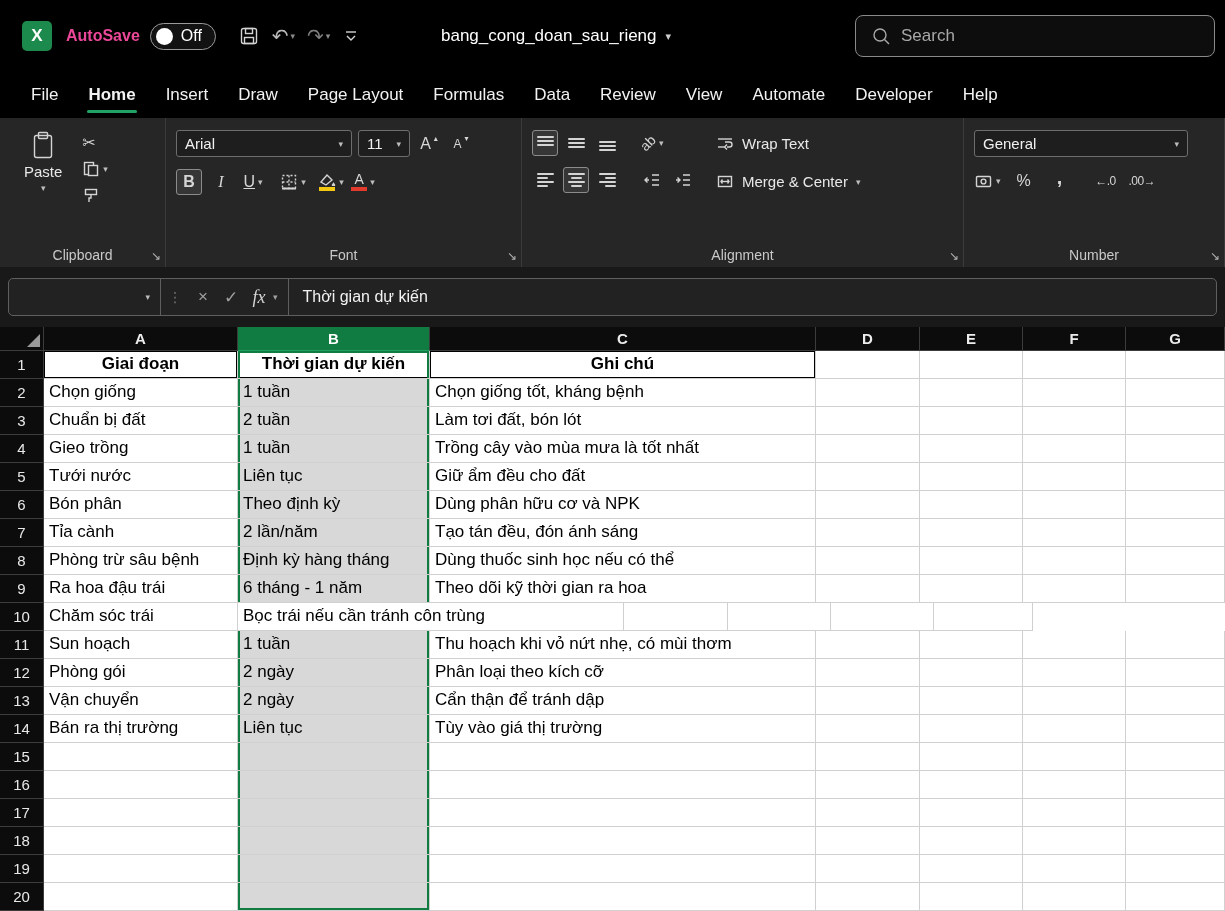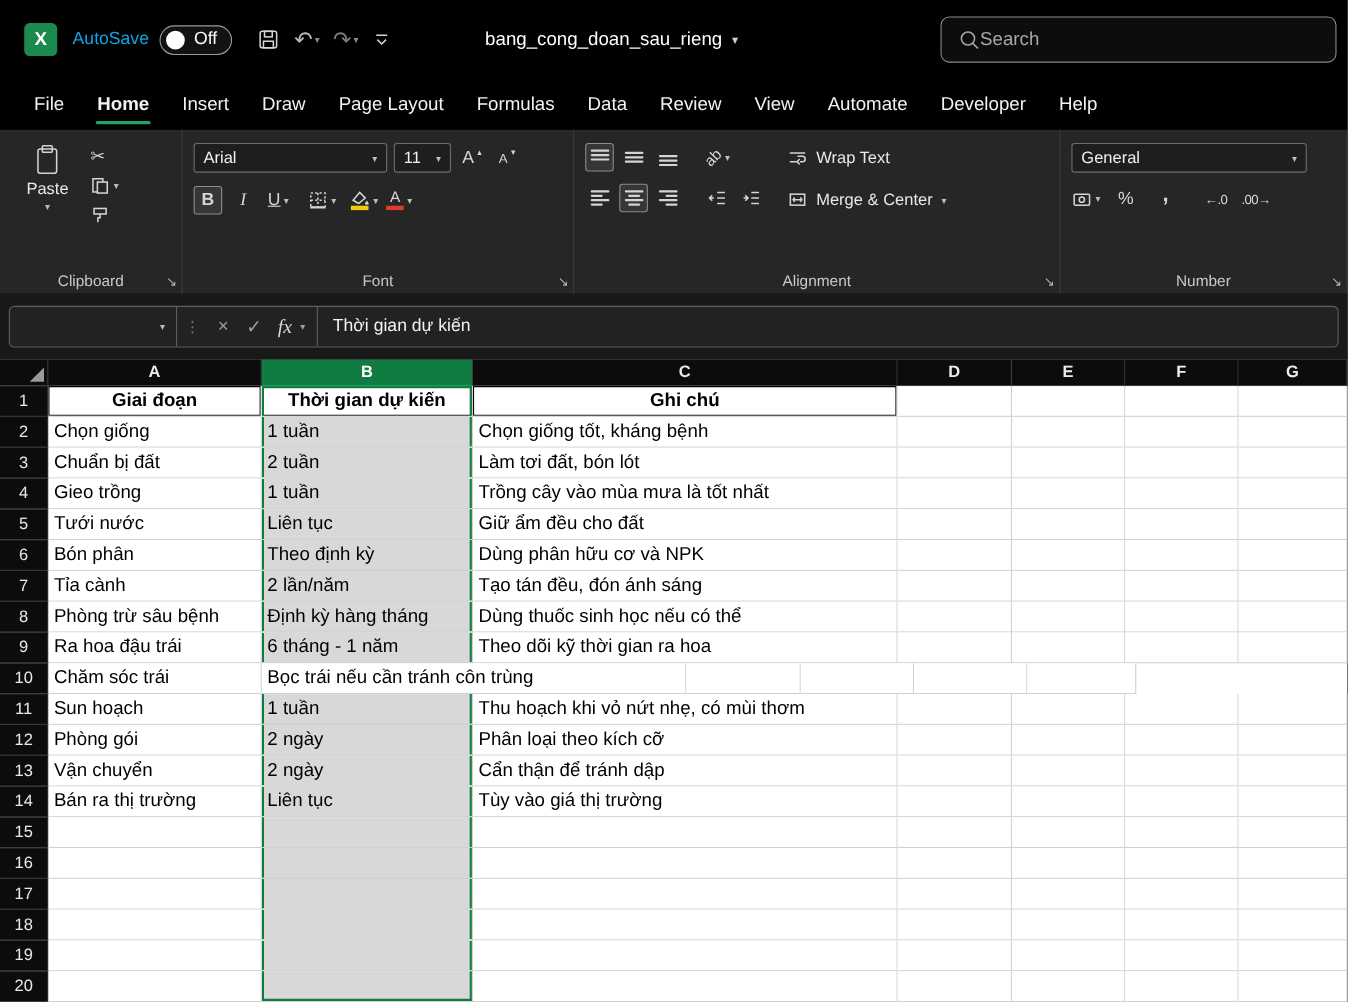--- a/index.html
+++ b/index.html
@@ -5,34 +5,34 @@
   * { box-sizing: border-box; margin: 0; padding: 0; }
   html,body { width:1225px; height:911px; overflow:hidden; background:#000;
     font-family:"Liberation Sans", sans-serif; }
 
   
   .titlebar { height:72px; background:#000; display:flex; align-items:center;
     padding:0 10px; position:relative; }
   .xl-logo { width:30px; height:30px; border-radius:5px; background:#1d8a4d;
     color:#fff; font-weight:bold; font-size:17px; display:flex; align-items:center;
     justify-content:center; margin:0 14px 0 12px; }
-  .autosave-label { color:#0ea5e9; font-size:16px; margin-right:10px; }
+  .autosave-label { color:#ec4899; font-size:16px; margin-right:10px;font-weight:bold; }
   .toggle { width:66px; height:27px; border:1px solid #9a9a9a; border-radius:14px;
     background:#121212; display:flex; align-items:center; gap:8px; padding:0 5px; }
   .toggle-knob { width:17px; height:17px; border-radius:50%; background:#fff; }
   .toggle-state { color:#fff; font-size:16px; }
   .qat { display:flex; align-items:center; gap:12px; margin-left:22px; }
   .qat-btn { display:flex; align-items:center; gap:2px; color:#b9b9b9; font-size:20px; }
   .qat-btn .dd { font-size:9px; color:#8a8a8a; }
   .doc-title { position:absolute; left:441px; top:0; height:72px; display:flex;
     align-items:center; gap:9px; color:#fff; font-size:17px; }
   .doc-title .dd { font-size:11px; color:#cfcfcf; }
   .searchbox { margin-left:auto; width:360px; height:42px; border:1px solid #8a8a8a;
     border-radius:8px; background:#0d0d0d; display:flex; align-items:center;
-    gap:0; padding:0 16px; }
+    gap:10px; padding:0 16px; }
   .searchbox span { color:#a8a8a8; font-size:17px; }
 
   
   .menubar { height:46px; background:#000; display:flex; align-items:center;
     padding-left:16px; }
   .mtab { color:#f2f2f2; font-size:17px; padding:0 15px; height:46px;
     display:flex; align-items:center; position:relative; }
   .mtab.active { font-weight:bold; }
   .mtab.active::after { content:""; position:absolute; left:14px; right:14px;
     bottom:5px; height:3px; border-radius:2px; background:#21a463; }

